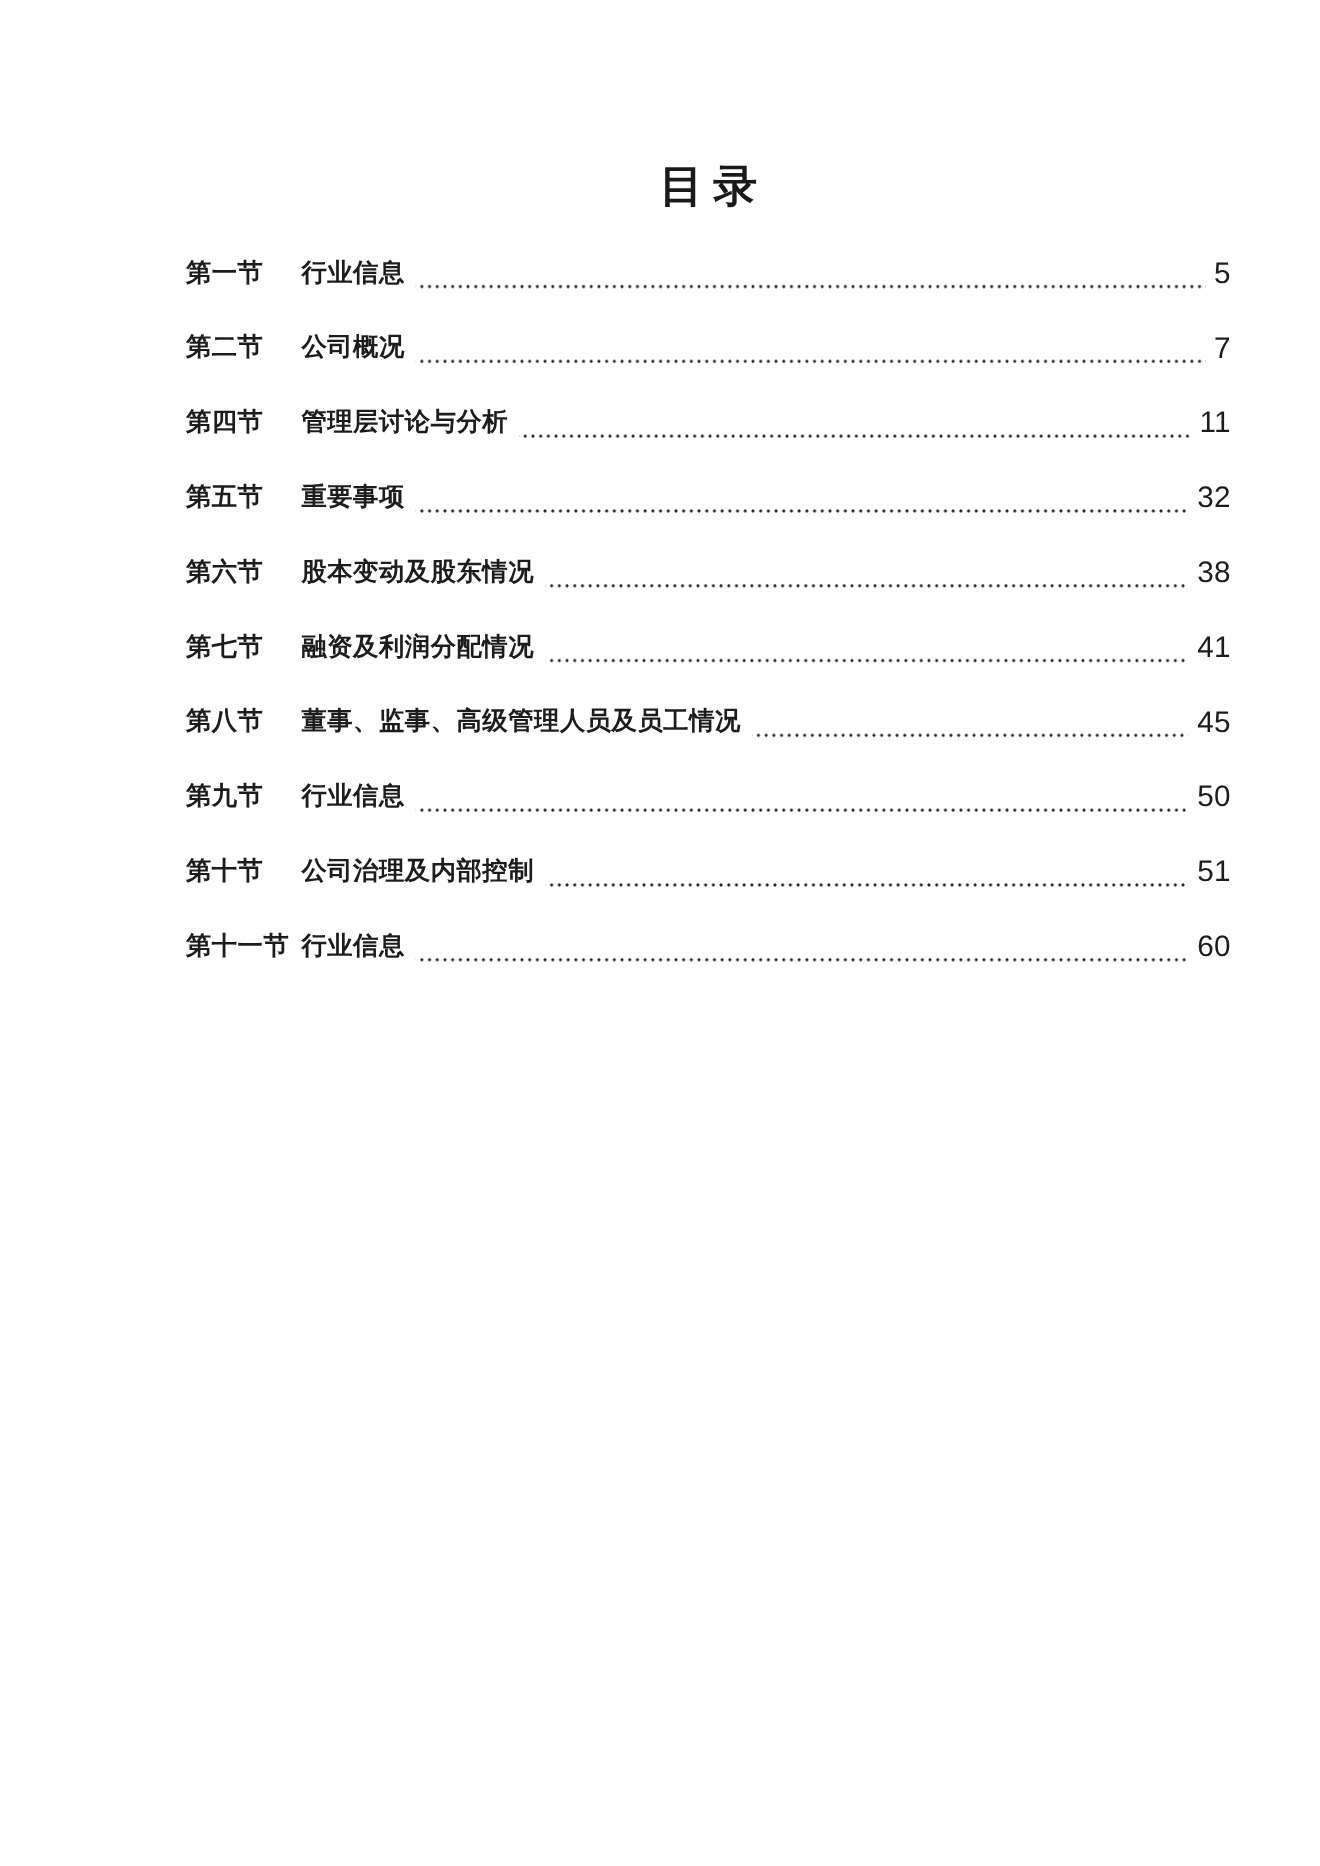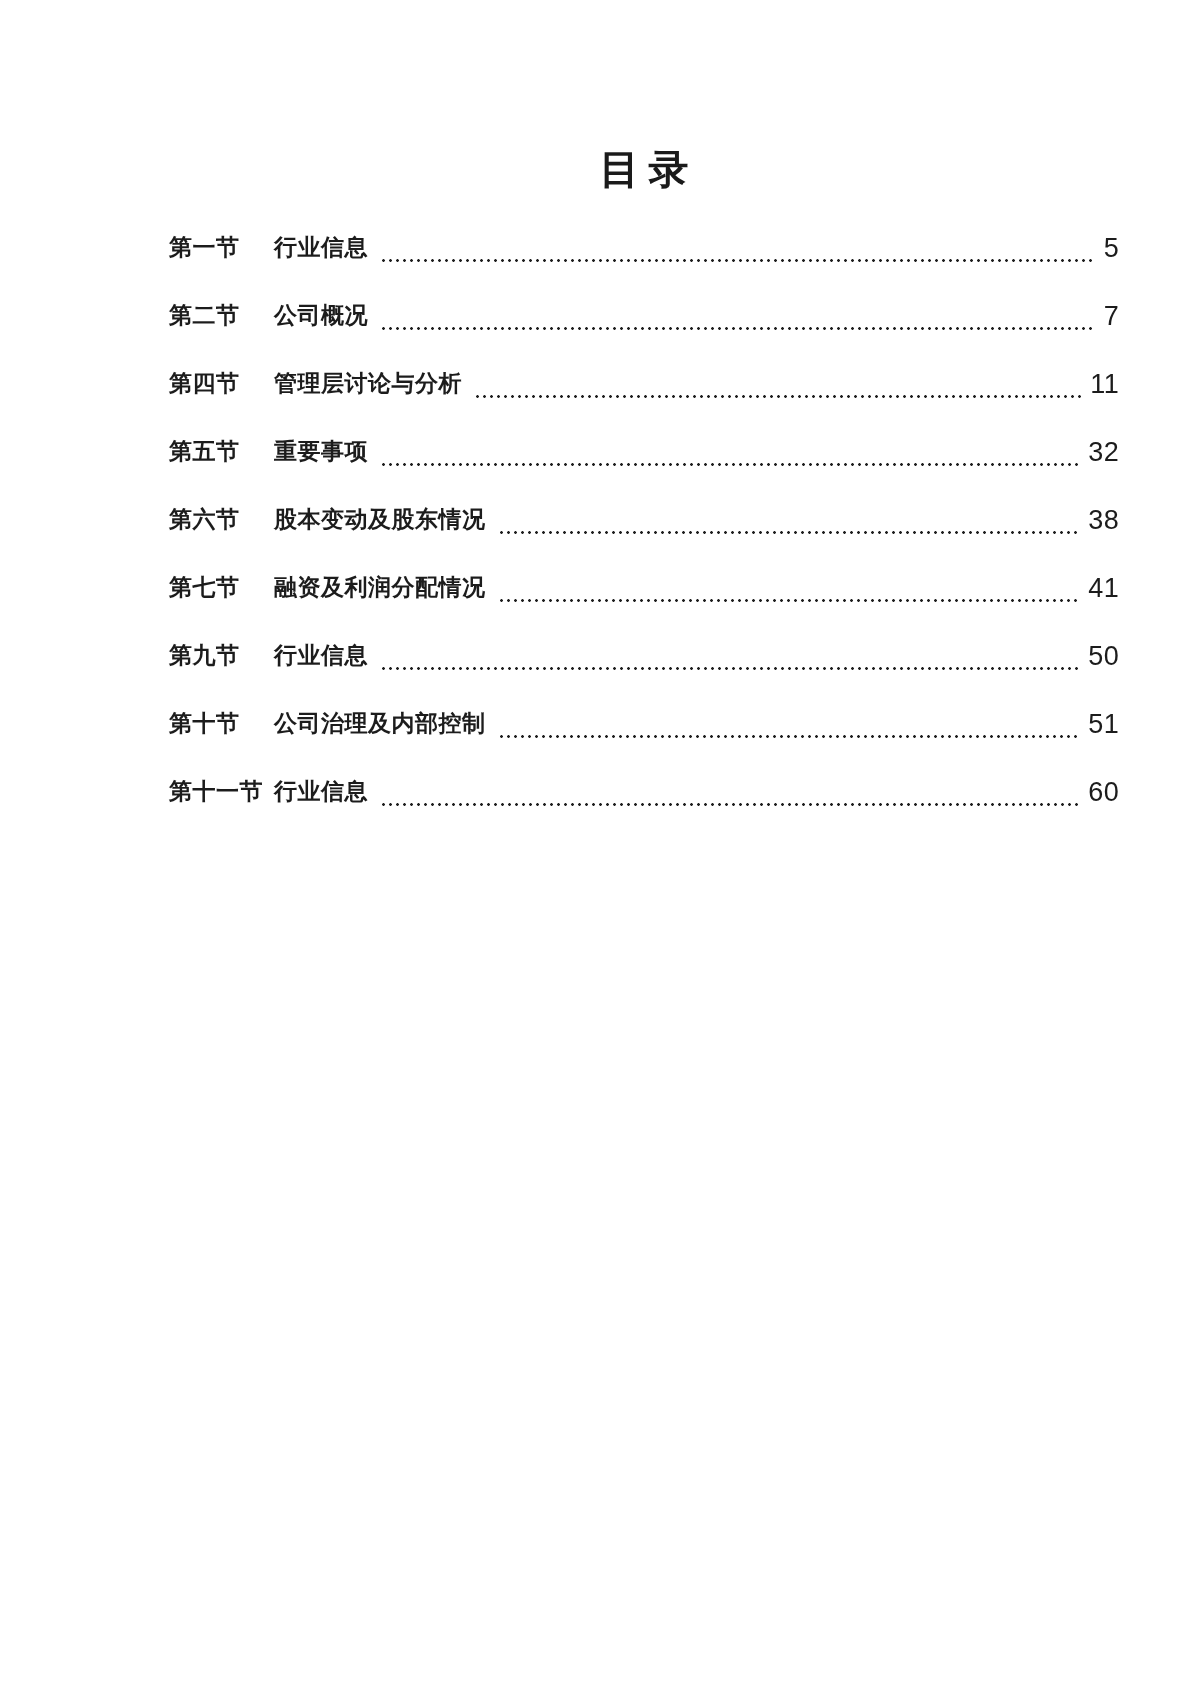--- a/index.html
+++ b/index.html
@@ -113,20 +113,26 @@
     <span class="num">38</span>
   </div>
 
   <div class="toc-row">
     <span class="sec">第七节</span>
     <span class="ttl">融资及利润分配情况</span>
     <span class="dots"></span>
     <span class="num">41</span>
   </div>
 
+  <div class="toc-row">
+    <span class="sec">第八节</span>
+    <span class="ttl">董事、监事、高级管理人员及员工情况</span>
+    <span class="dots"></span>
+    <span class="num">45</span>
+  </div>
 
   <div class="toc-row">
     <span class="sec">第九节</span>
     <span class="ttl">行业信息</span>
     <span class="dots"></span>
     <span class="num">50</span>
   </div>
 
   <div class="toc-row">
     <span class="sec">第十节</span>

